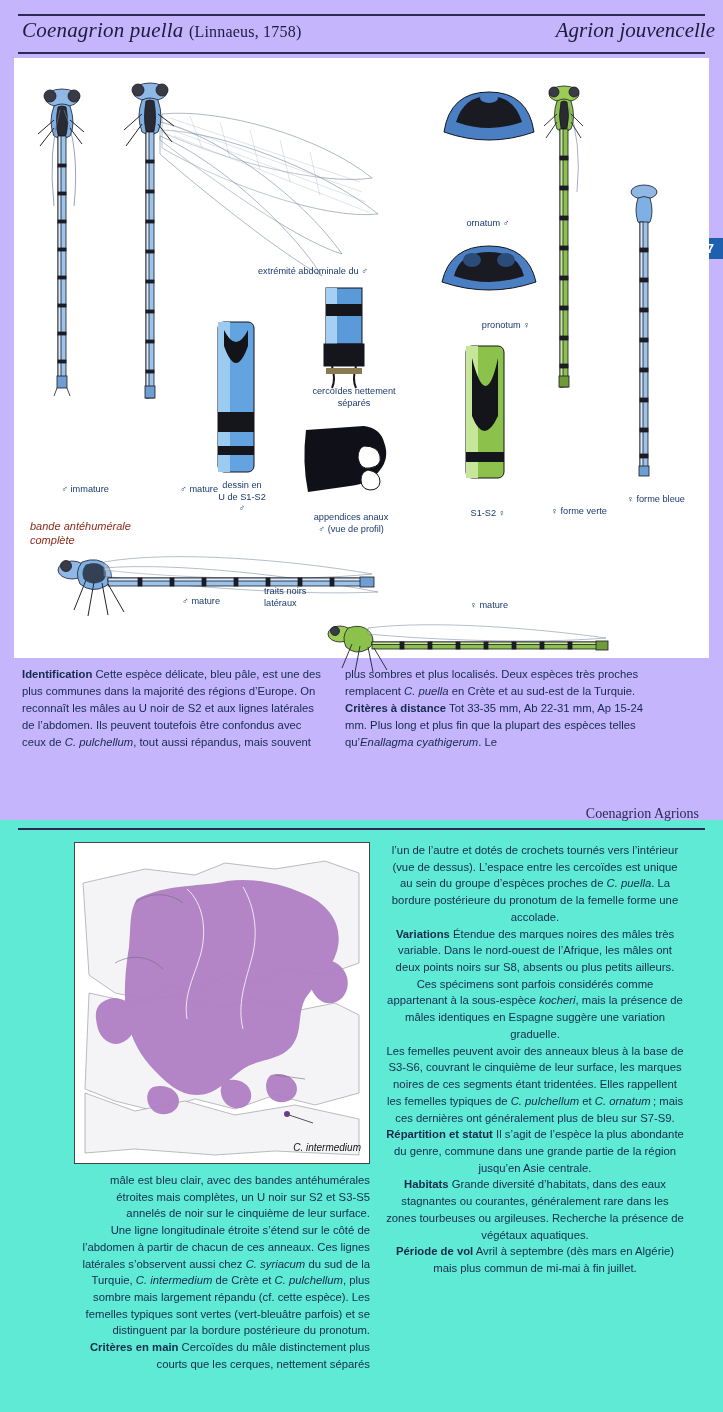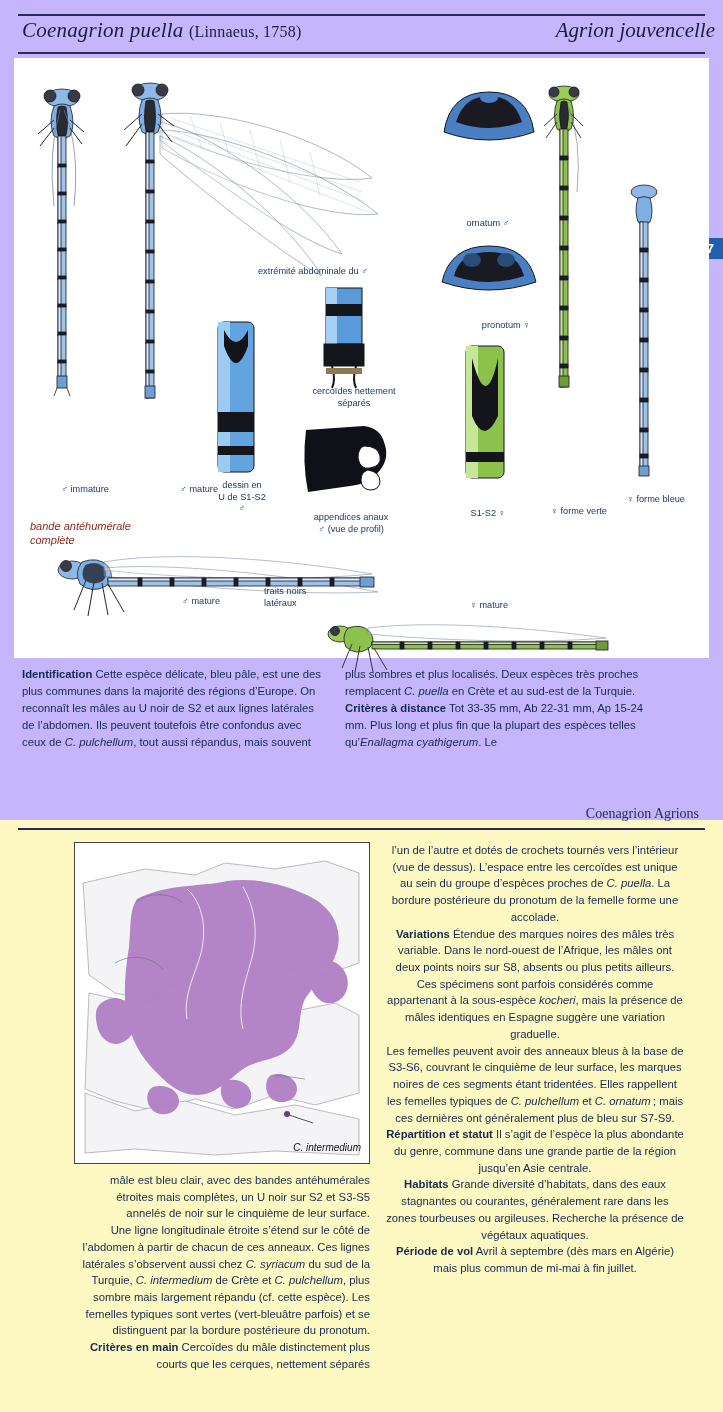--- a/index.html
+++ b/index.html
@@ -24,21 +24,21 @@
   .capred{position:absolute;font-size:11px;color:#8a2b1a;line-height:1.25;font-style:italic;}
 
   
   .txt107{position:absolute;font-size:11.3px;line-height:1.5;color:#152a4e;}
   #t107a{left:22px;top:666px;width:300px;}
   #t107b{left:345px;top:666px;width:310px;}
   .txt107 b{font-weight:bold;}
   .txt107 i{font-style:italic;}
 
   
-  #page108{position:absolute;left:0;top:820px;width:723px;height:592px;background:#fef9c3;}
+  #page108{position:absolute;left:0;top:820px;width:723px;height:592px;background:#5eead4;}
   #runhead{position:absolute;right:24px;top:-14px;font-family:"Liberation Serif",serif;font-size:14px;color:#2b2b55;}
   #runrule{position:absolute;left:18px;right:18px;top:8px;height:2px;background:#2b2b55;}
 
   #mapbox{position:absolute;left:74px;top:22px;width:294px;height:320px;border:1px solid #444;background:#ffffff;overflow:hidden;}
   #maplabel{position:absolute;right:8px;bottom:10px;font-size:10px;font-style:italic;color:#111;}
 
   .txt108{position:absolute;font-size:11.3px;line-height:1.48;color:#152a4e;}
   #t108L{left:74px;top:352px;width:296px;text-align:right;}
   #t108R{left:385px;top:22px;width:300px;text-align:center;}
   .txt108 b{font-weight:bold;margin-top:8px;}

